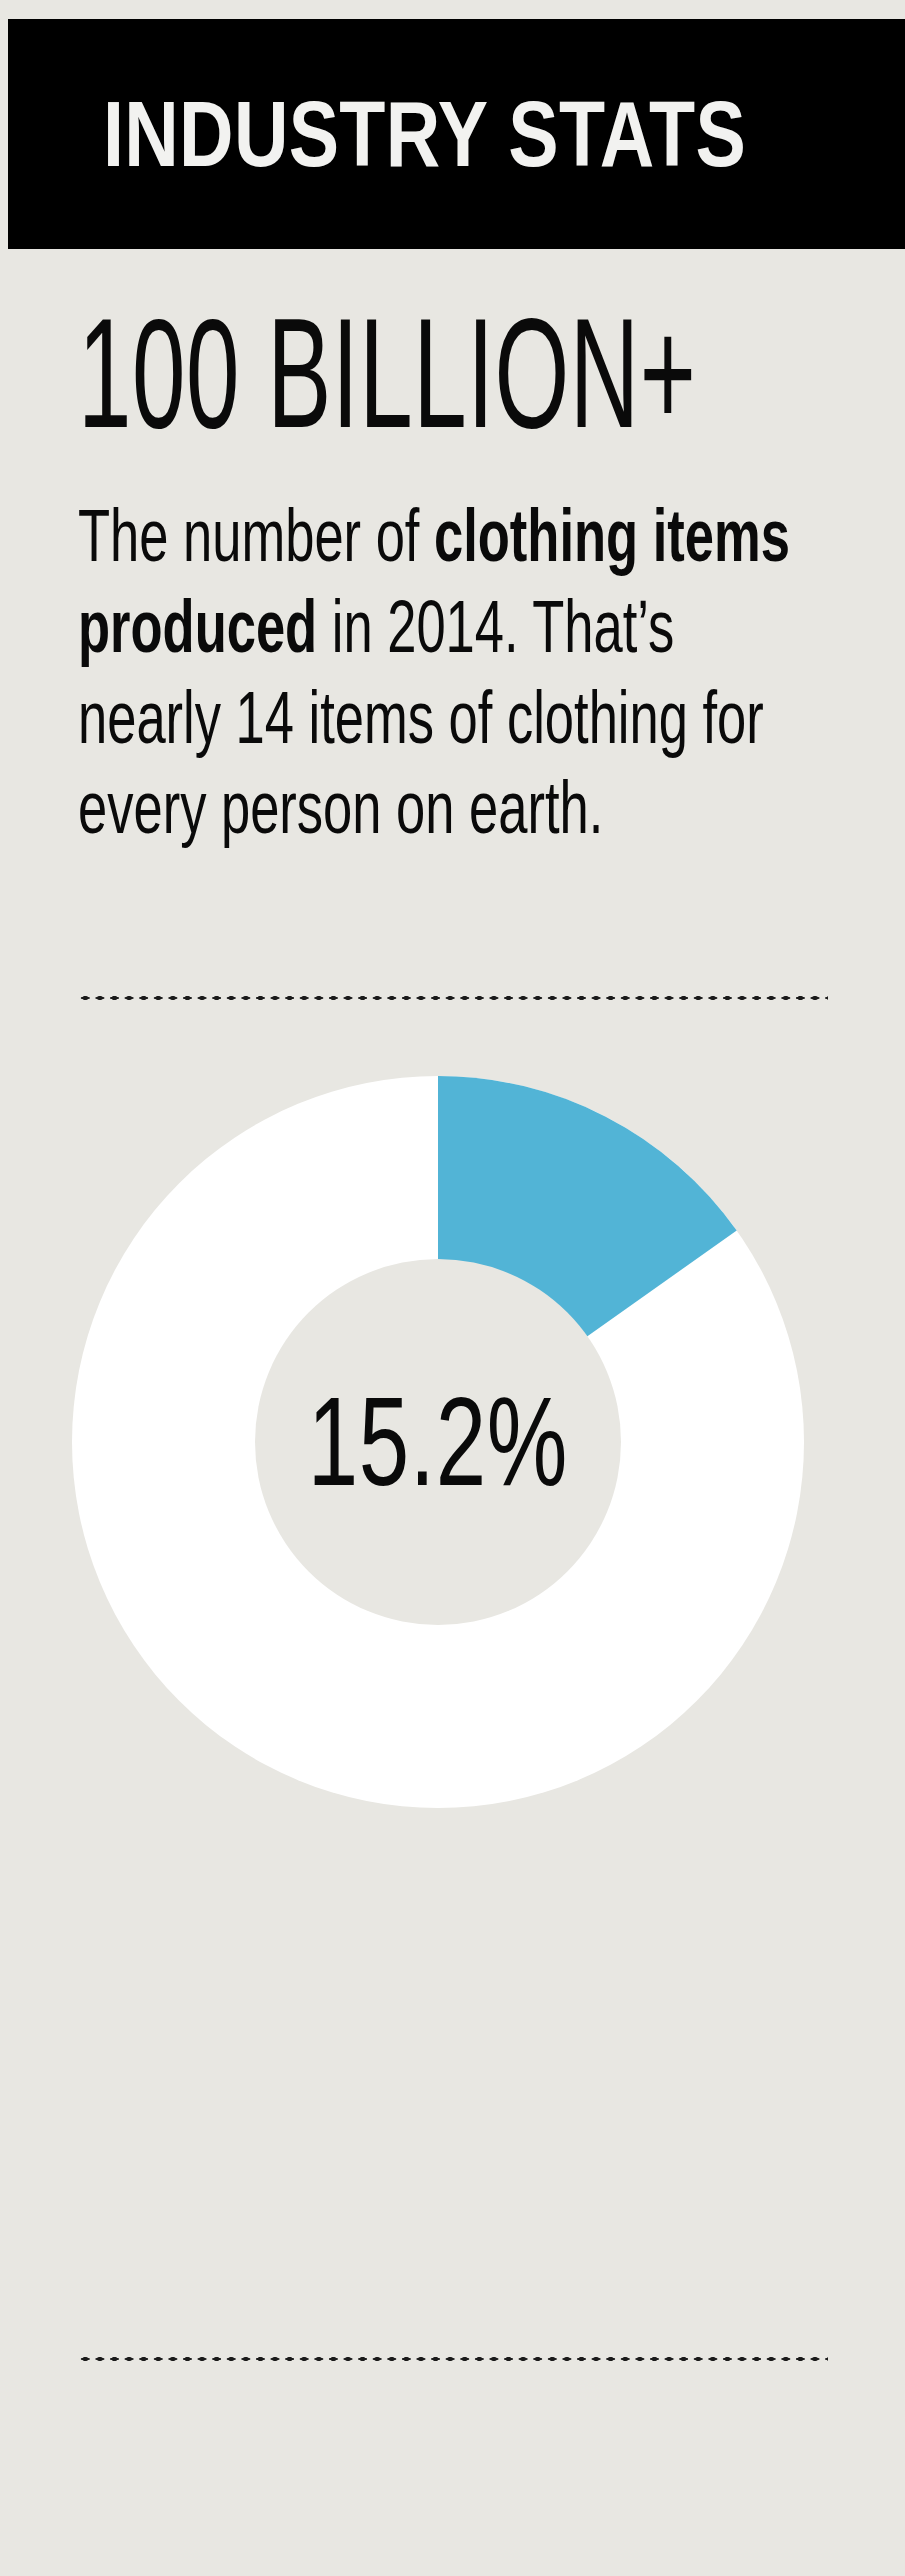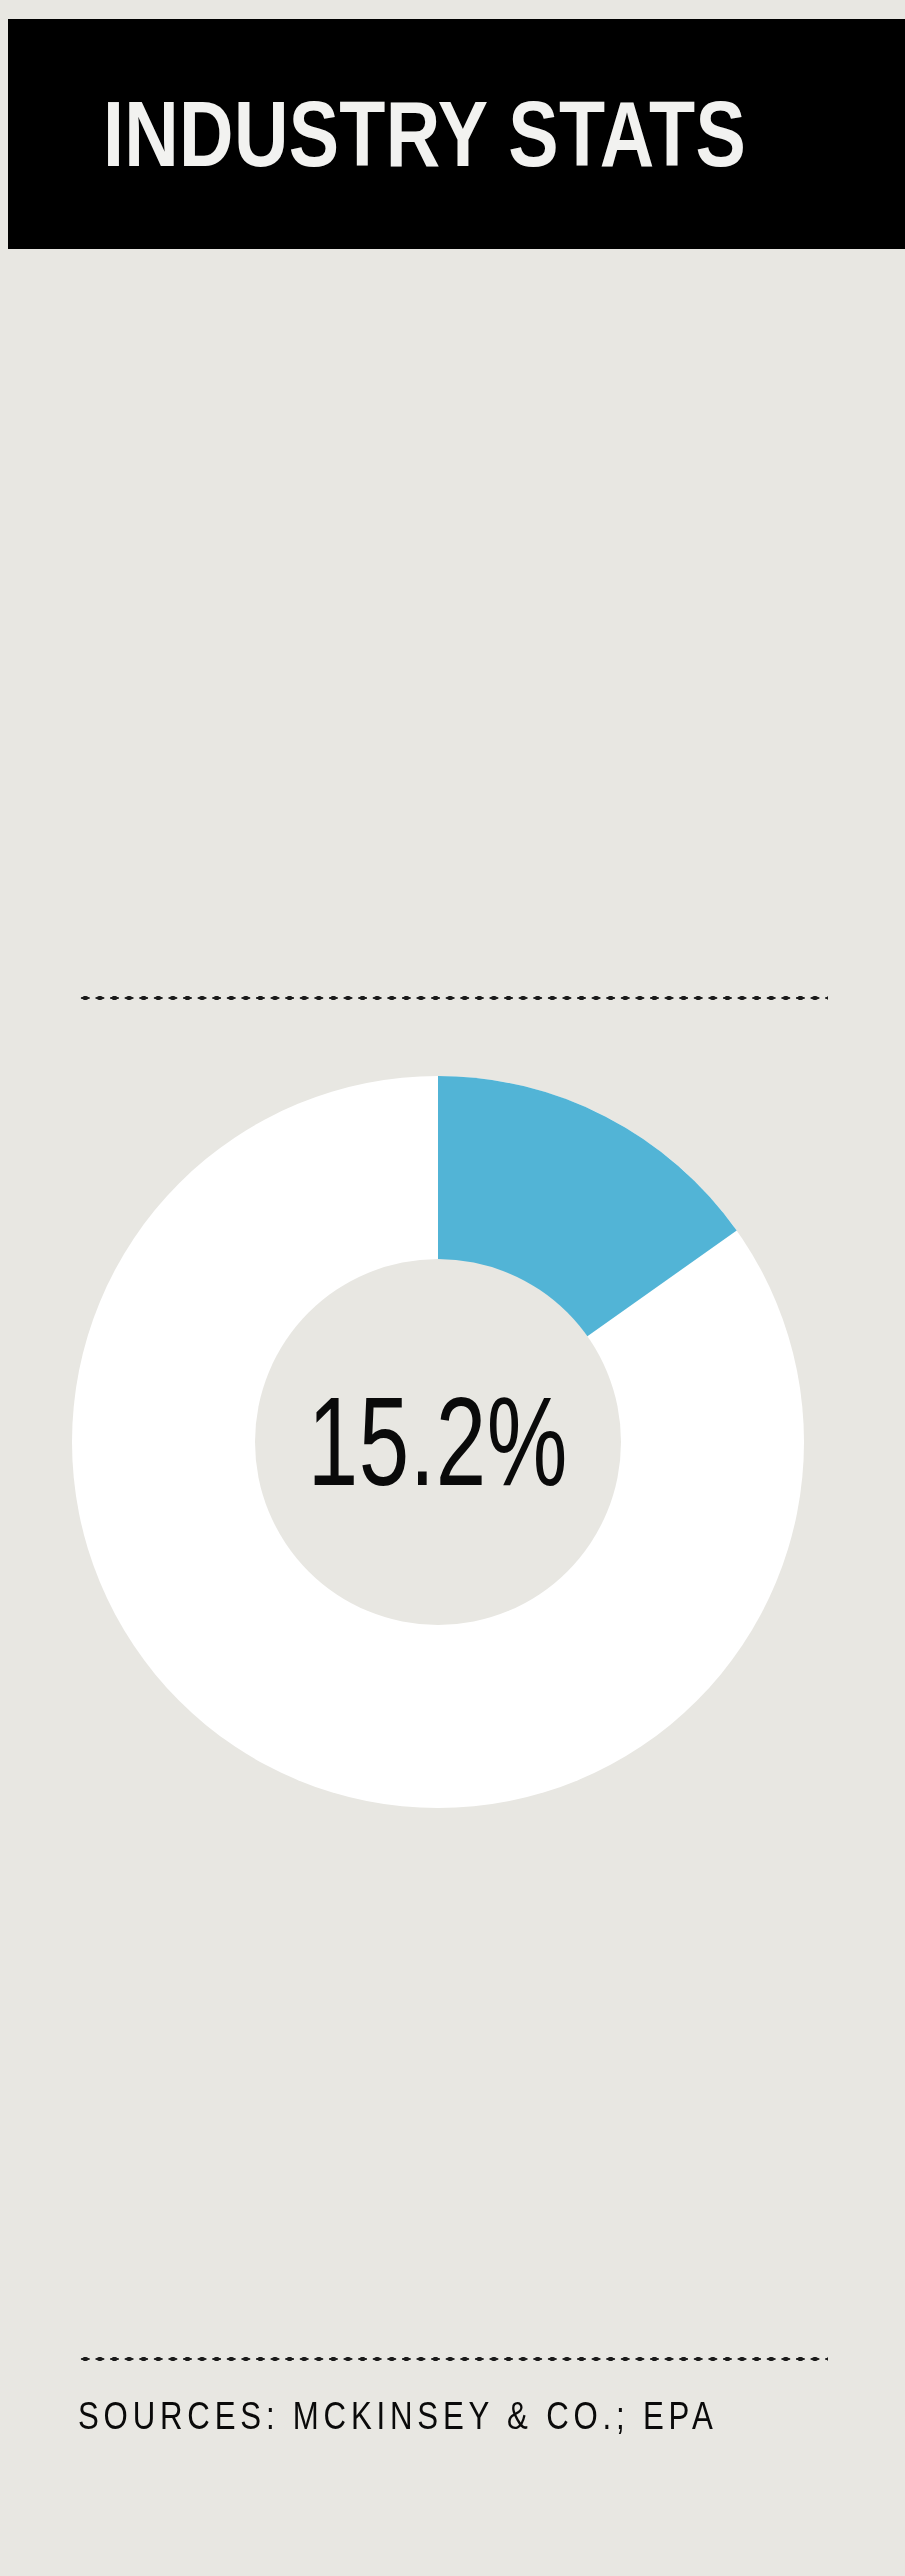--- a/index.html
+++ b/index.html
@@ -144,21 +144,27 @@
 </style>
 </head>
 <body>
 
 <div id="infographic">
 
   <div class="header-bar">
     <div class="header-title">INDUSTRY STATS</div>
   </div>
 
+  <div class="content" style="top: 303px;">
+    <div class="bignum">100 BILLION+</div>
+  </div>
 
+  <div class="content" style="top: 490px;">
+    <div class="body-copy">The number of <b>clothing items produced</b> in 2014. That’s nearly 14 items of clothing for every person on earth.</div>
+  </div>
 
   <div class="content" style="top: 994px;">
     <div class="dot-divider">
       <div class="dots"></div>
     </div>
   </div>
 
   <div class="donut-wrap">
     <svg class="donut-svg" viewBox="0 0 860 860">
 
@@ -173,18 +179,15 @@
     </div>
   </div>
 
 
   <div class="content" style="top: 2355px;">
     <div class="dot-divider">
       <div class="dots"></div>
     </div>
   </div>
 
-  <div class="content" style="top: 2389px;">
-    <div class="sources">SOURCES: MCKINSEY &amp; CO.; EPA</div>
-  </div>
 
 </div>
 
 
 </body></html>

